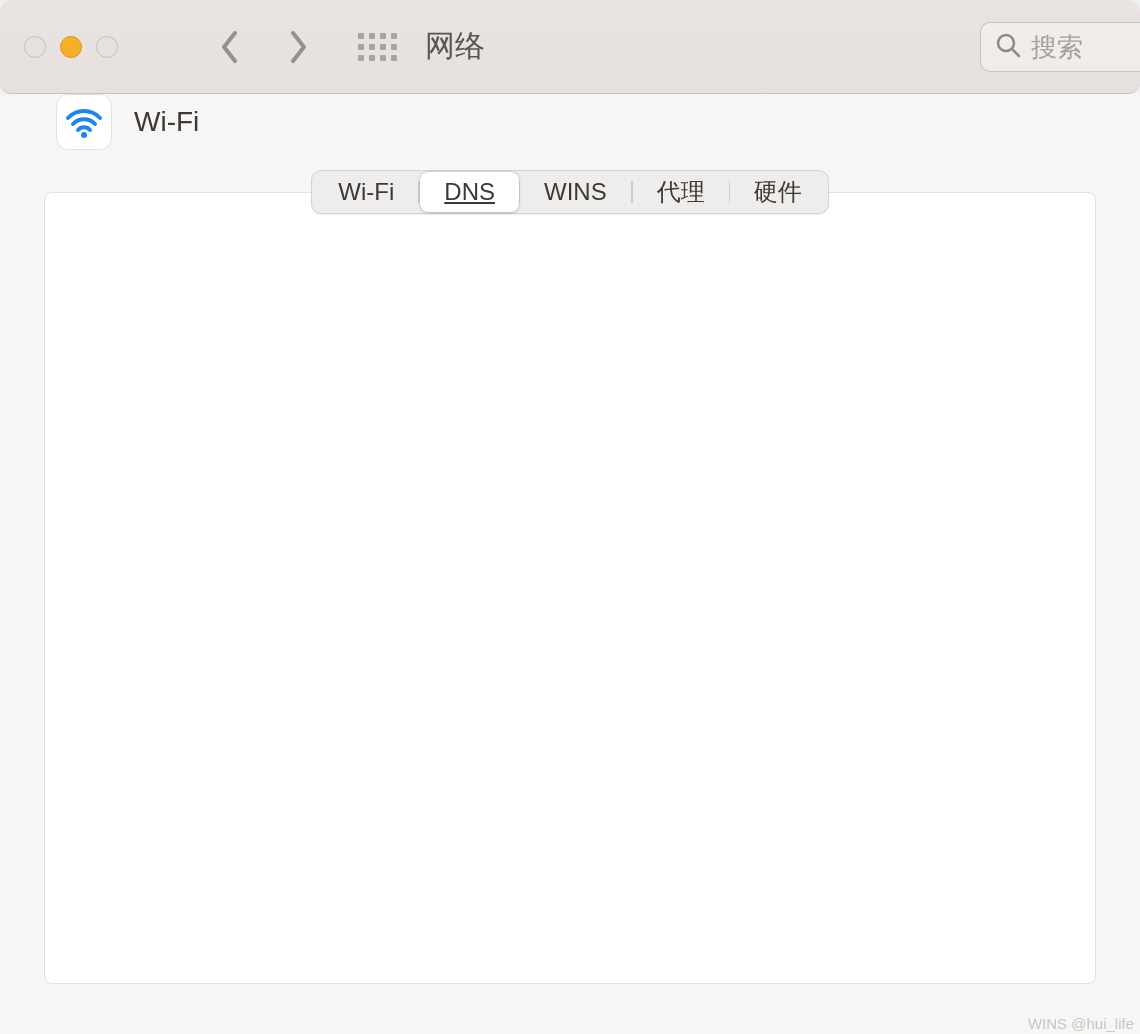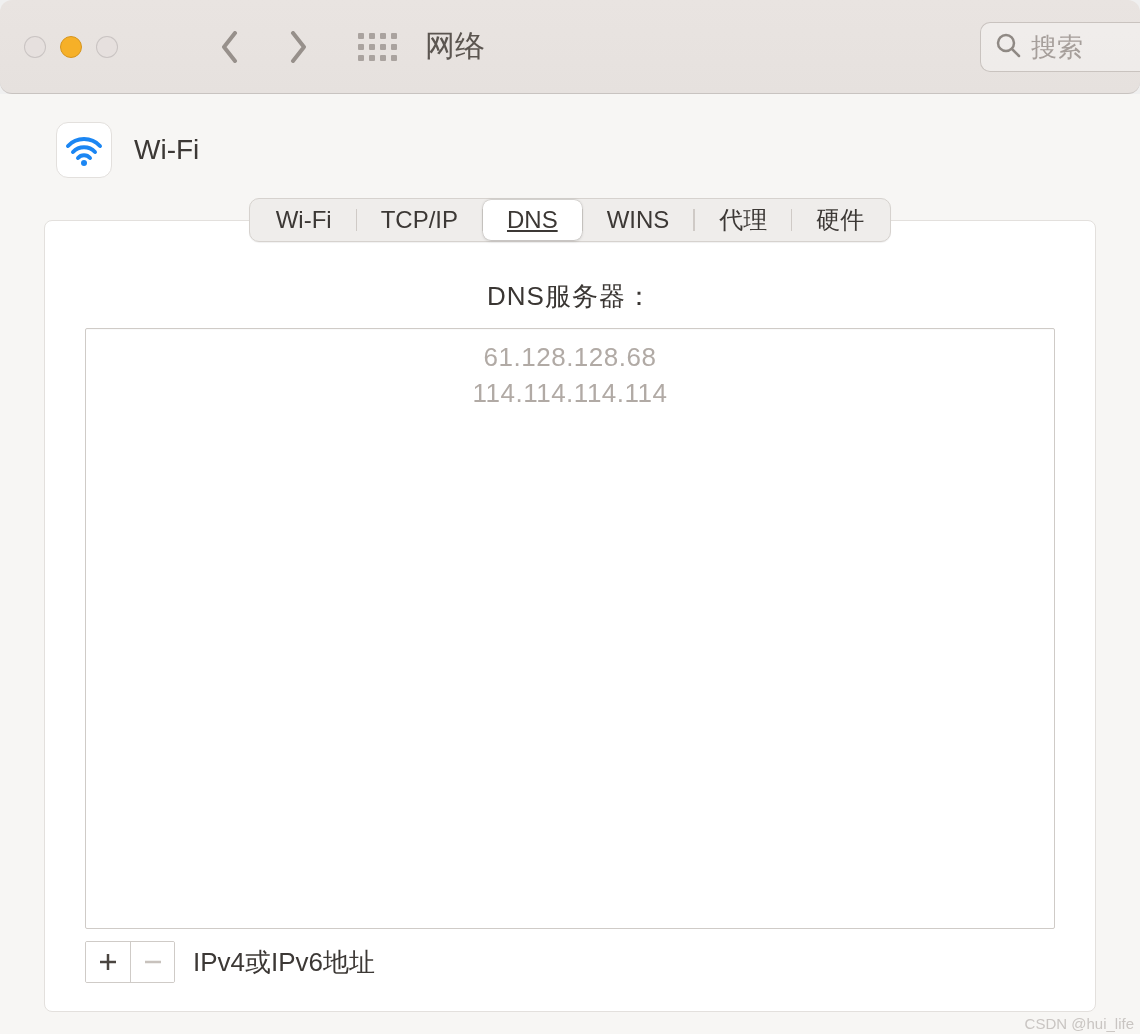--- a/index.html
+++ b/index.html
@@ -56,22 +56,20 @@
       padding-left: 14px;
       gap: 10px;
     }
     .search-box .mag { color: #8f8984; }
     .search-box .ph { color: #a69f9b; font-size: 26px; }
     
     .body-area {
       background: #f7f6f4;
       position: relative;
       height: calc(1034px - 94px);
-      padding-top: 28px;
-      text-align: center;
     }
     .iface-row {
       display: flex; align-items: center;
       padding-left: 56px;
       gap: 22px;
       margin-bottom: 20px;
     }
     .iface-icon {
       width: 56px; height: 56px;
       background: #fff;
@@ -241,57 +239,33 @@
         <circle cx="20" cy="33" r="3" fill="#1b86f3"></circle>
       </svg>
     </div>
     <div class="iface-label">Wi-Fi</div>
   </div>
 
   <div class="tabs-wrap">
     <div class="tabs">
       <div class="tab">Wi-Fi</div>
       <div class="tab-sep"></div>
-      <div class="tab">TCP/IP</div>
       <div class="tab-sep"></div>
       <div class="tab active">DNS</div>
       <div class="tab-sep"></div>
       <div class="tab">WINS</div>
       <div class="tab-sep"></div>
       <div class="tab-sep"></div>
       <div class="tab">代理</div>
       <div class="tab-sep"></div>
       <div class="tab">硬件</div>
     </div>
   </div>
 
   <div class="panel">
     <div class="cols">
 
-      <div class="col">
-        <div class="col-label">DNS服务器：</div>
-        <div class="listbox">
-          <div class="item">61.128.128.68</div>
-          <div class="item">114.114.114.114</div>
-        </div>
-        <div class="below-row">
-          <div class="pm-group">
-            <div class="pm-btn">
-              <svg width="20" height="20" viewBox="0 0 20 20">
-                  <line x1="10" y1="2" x2="10" y2="18" stroke="#4a4540" stroke-width="2.5"></line>
-                  <line x1="2" y1="10" x2="18" y2="10" stroke="#4a4540" stroke-width="2.5"></line>
-                </svg>
-            </div>
-            <div class="pm-btn disabled">
-              <svg width="20" height="20" viewBox="0 0 20 20">
-                  <line x1="2" y1="10" x2="18" y2="10" stroke="#c8c2bd" stroke-width="2.5"></line>
-                </svg>
-            </div>
-          </div>
-          <div class="hint">IPv4或IPv6地址</div>
-        </div>
-      </div>
-
-    </div>
-  </div>
-
-  <div class="watermark">CSDN @hui_life</div>
+
+    </div>
+  </div>
+
+  <div class="watermark">WINS @hui_life</div>
 </div>
 
 </body></html>

